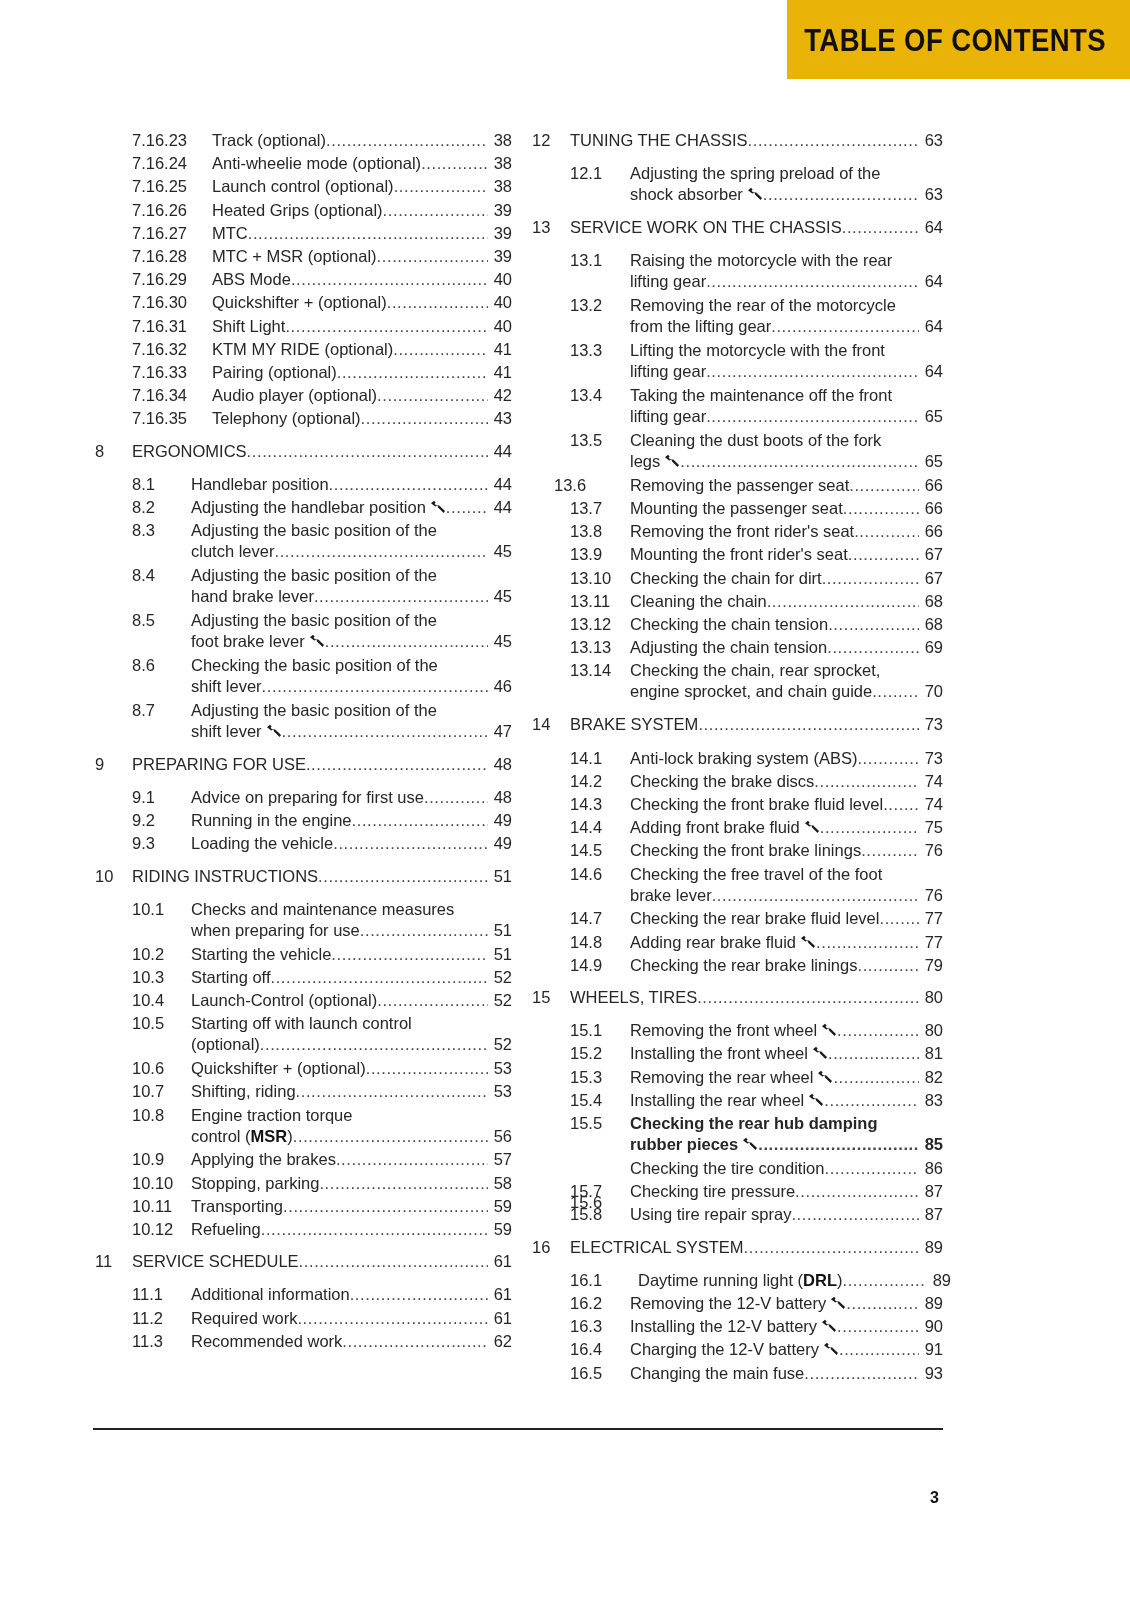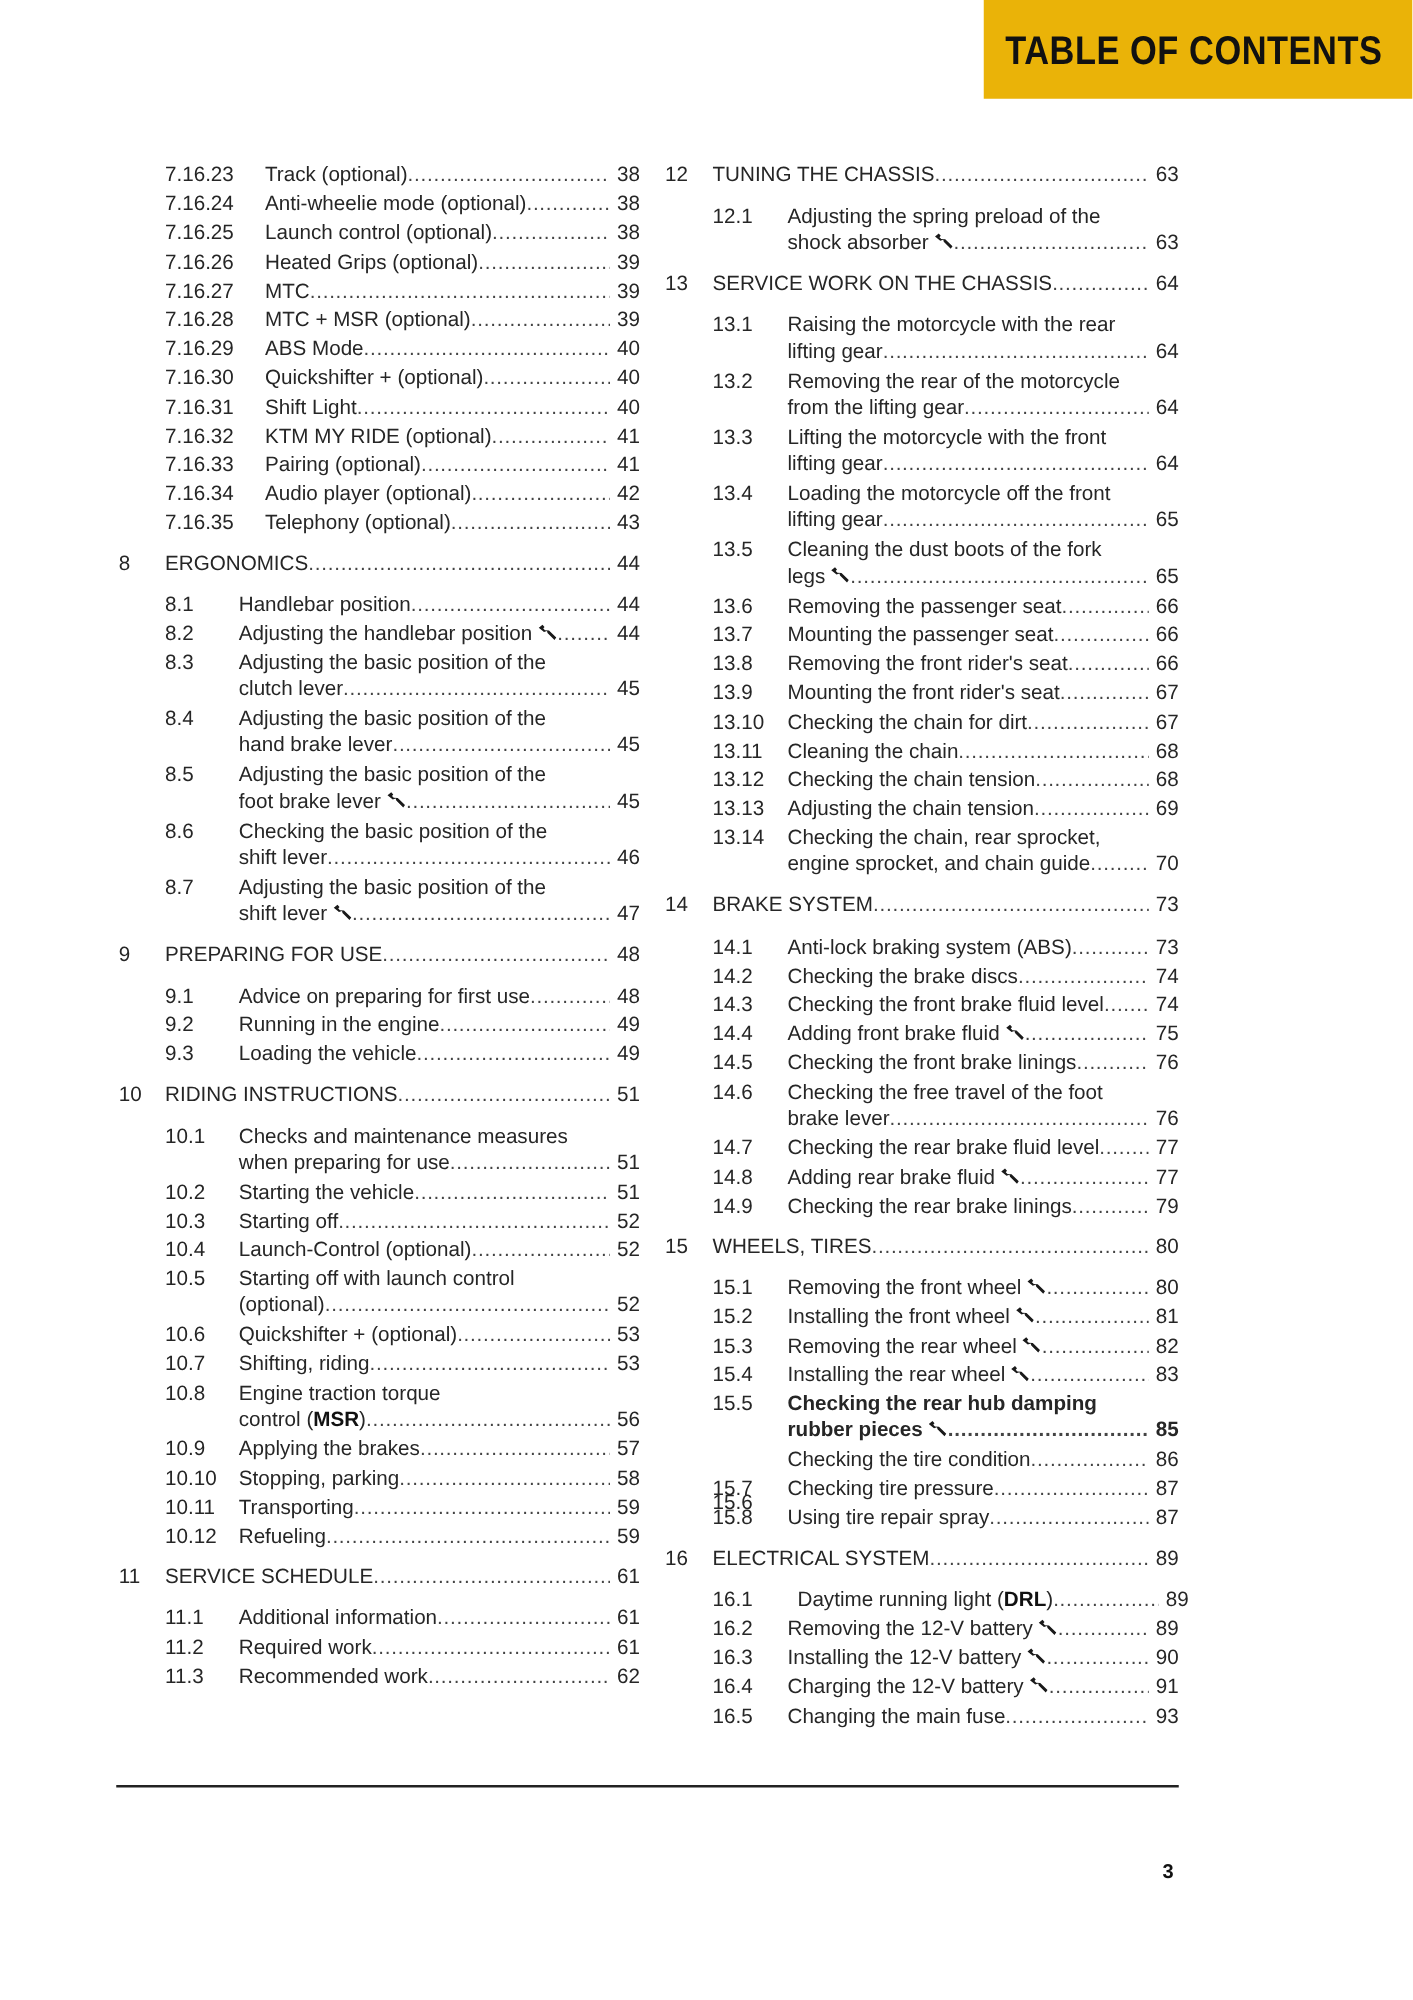--- a/index.html
+++ b/index.html
@@ -555,21 +555,21 @@
           <span class="txt">lifting gear</span>
           <span class="dots"></span>
           <span class="pg">64</span>
         </div>
       </div>
     </div>
     <div class="row" style="top: 385px; left: 532px; width: 411px;">
       <span class="num" style="left: 38px;">13.4</span>
       <div class="body" style="left: 98px; width: 313px;">
         <div class="line">
-          <span class="txt">Loading the motorcycle off the front</span>
+          <span class="txt">Taking the maintenance off the front</span>
         </div>
         <div class="line">
           <span class="txt">lifting gear</span>
           <span class="dots"></span>
           <span class="pg">65</span>
         </div>
       </div>
     </div>
     <div class="row" style="top: 429.9px; left: 532px; width: 411px;">
       <span class="num" style="left: 38px;">13.5</span>
@@ -580,21 +580,21 @@
         <div class="line">
           <span class="txt">legs<span class="wrench"><svg viewBox="0 0 16 14" width="16" height="14">
                 <path d="M1 3.2 L4 0.8 L5.6 2.6 L4.6 3.8 L6 5.2 L9.2 5.4 L15 11 L13.6 13 L8 7.4 L7.6 5.8 L5.2 6.6 Z" fill="#1a1a1a"></path>
               </svg></span></span>
           <span class="dots"></span>
           <span class="pg">65</span>
         </div>
       </div>
     </div>
     <div class="row" style="top: 474.8px; left: 532px; width: 411px;">
-      <span class="num" style="left: 38px;">13.6</span>
+      <span class="num" style="left: 22px;">13.6</span>
       <div class="body" style="left: 98px; width: 313px;">
         <div class="line">
           <span class="txt">Removing the passenger seat</span>
           <span class="dots"></span>
           <span class="pg">66</span>
         </div>
       </div>
     </div>
     <div class="row" style="top: 498px; left: 532px; width: 411px;">
       <span class="num" style="left: 38px;">13.7</span>

